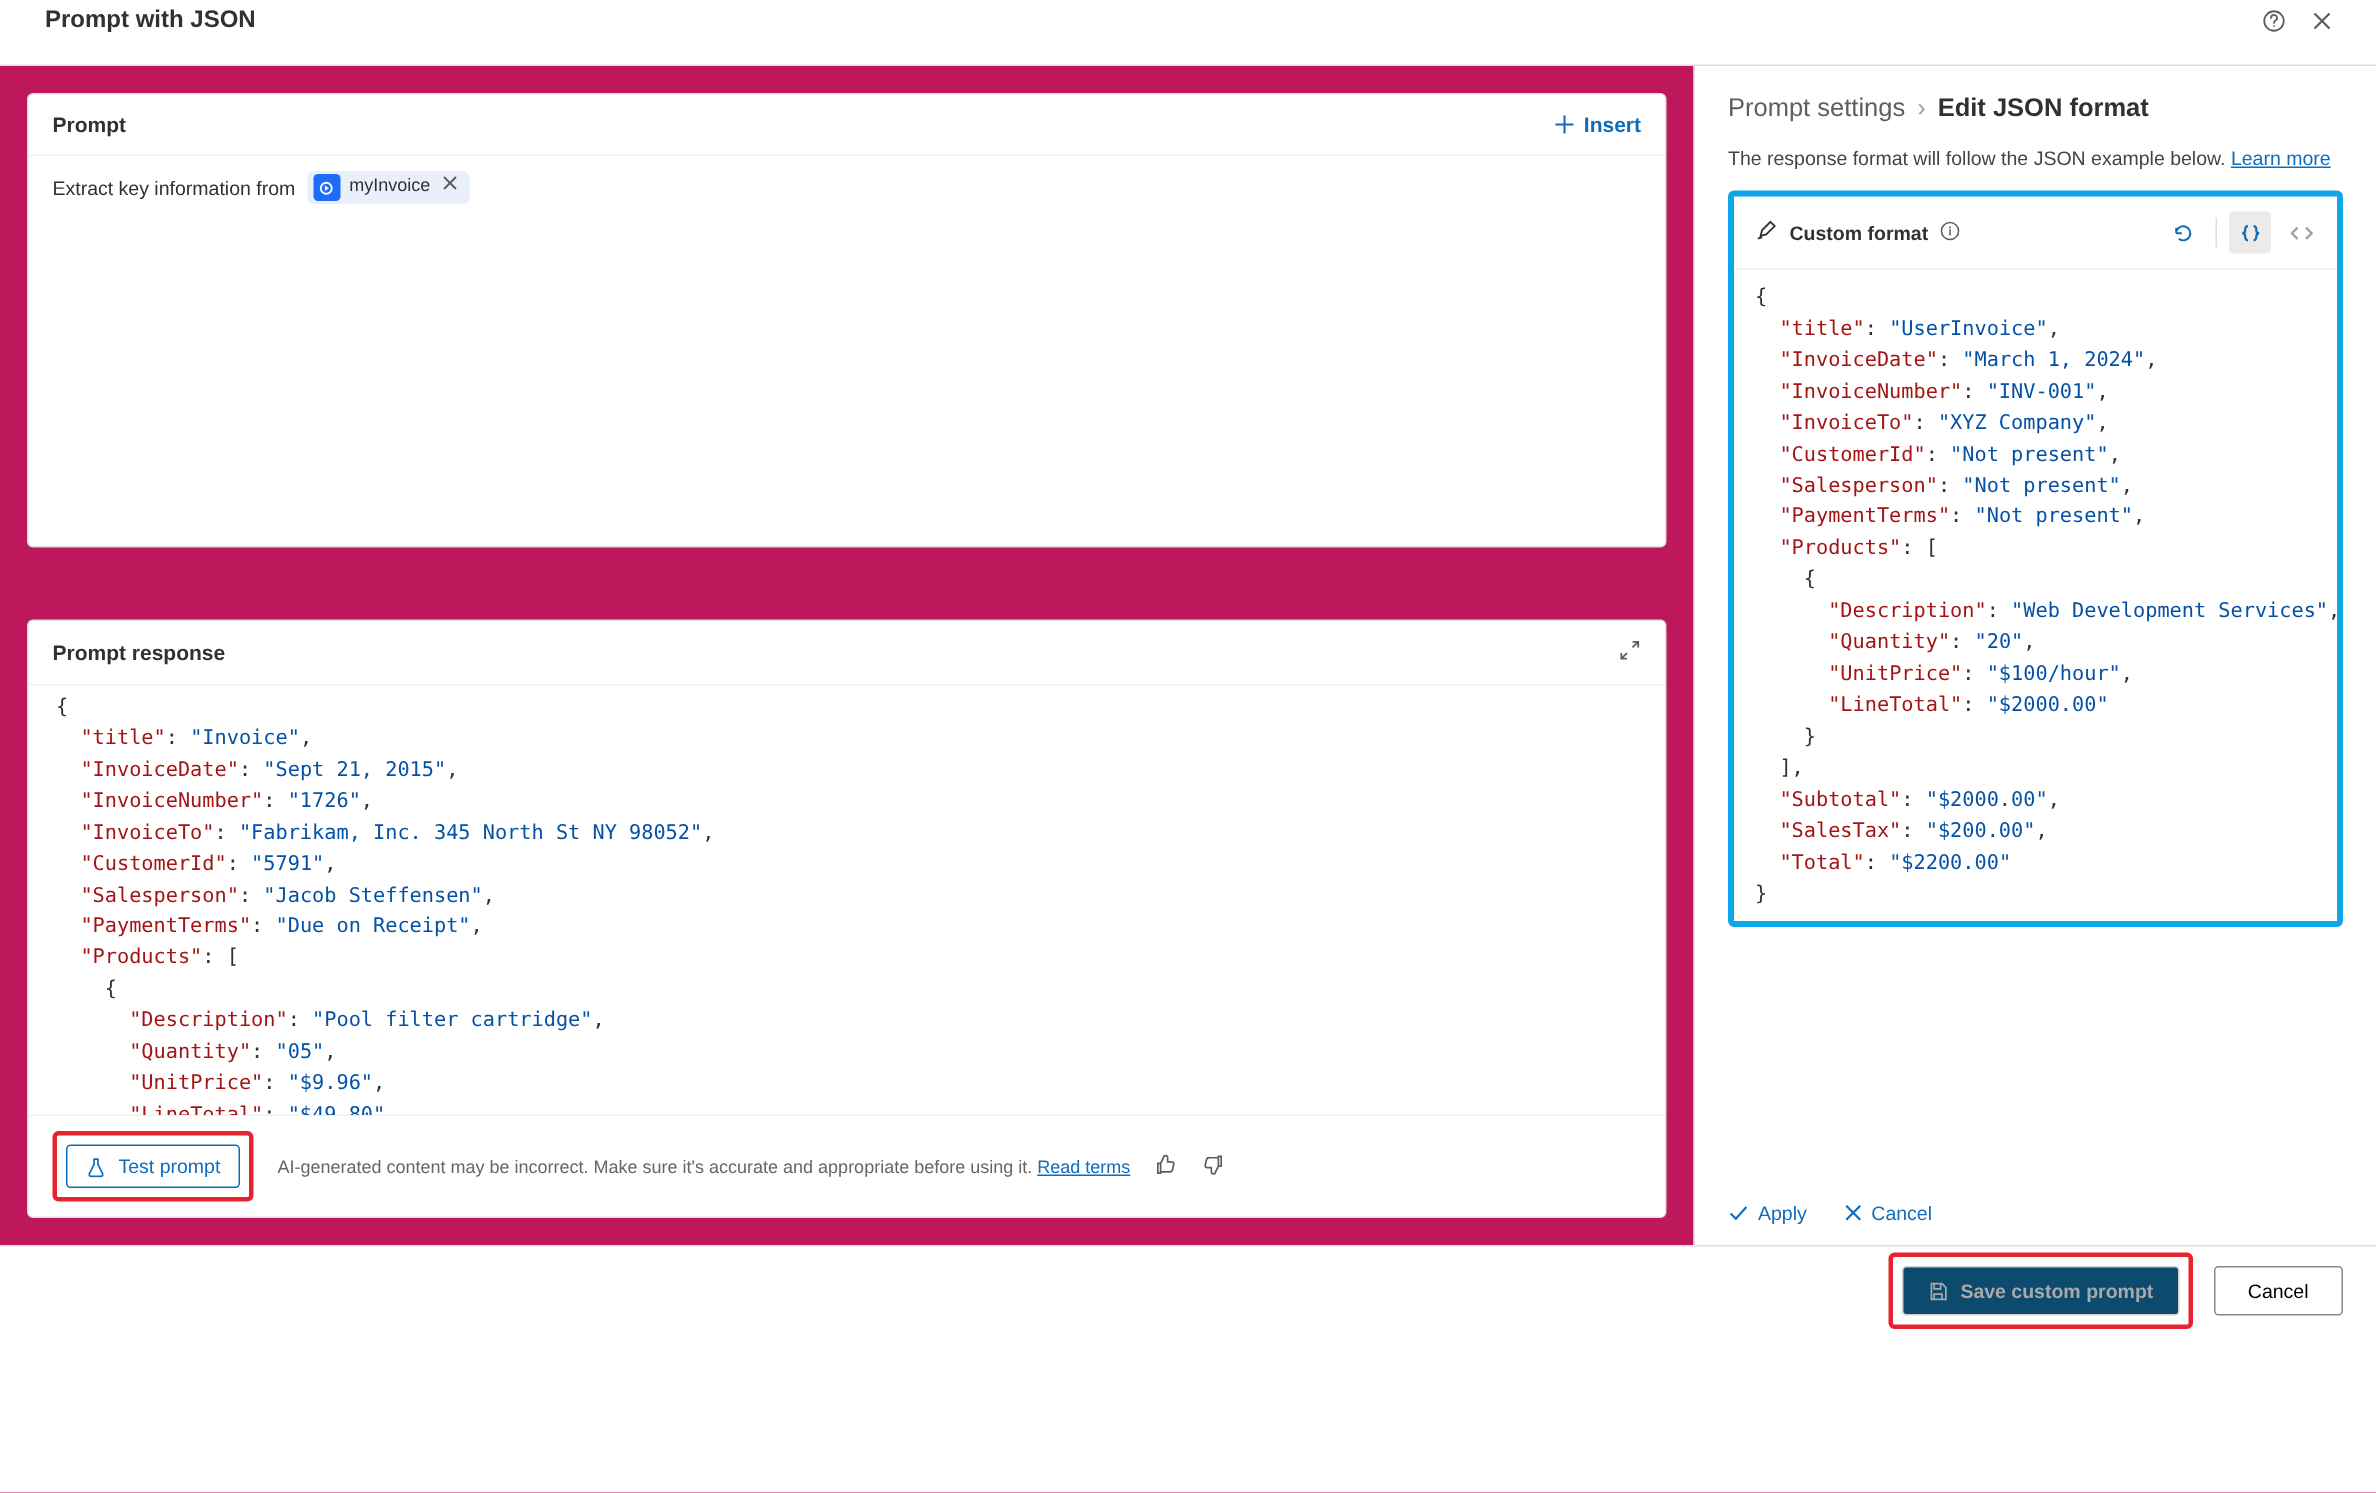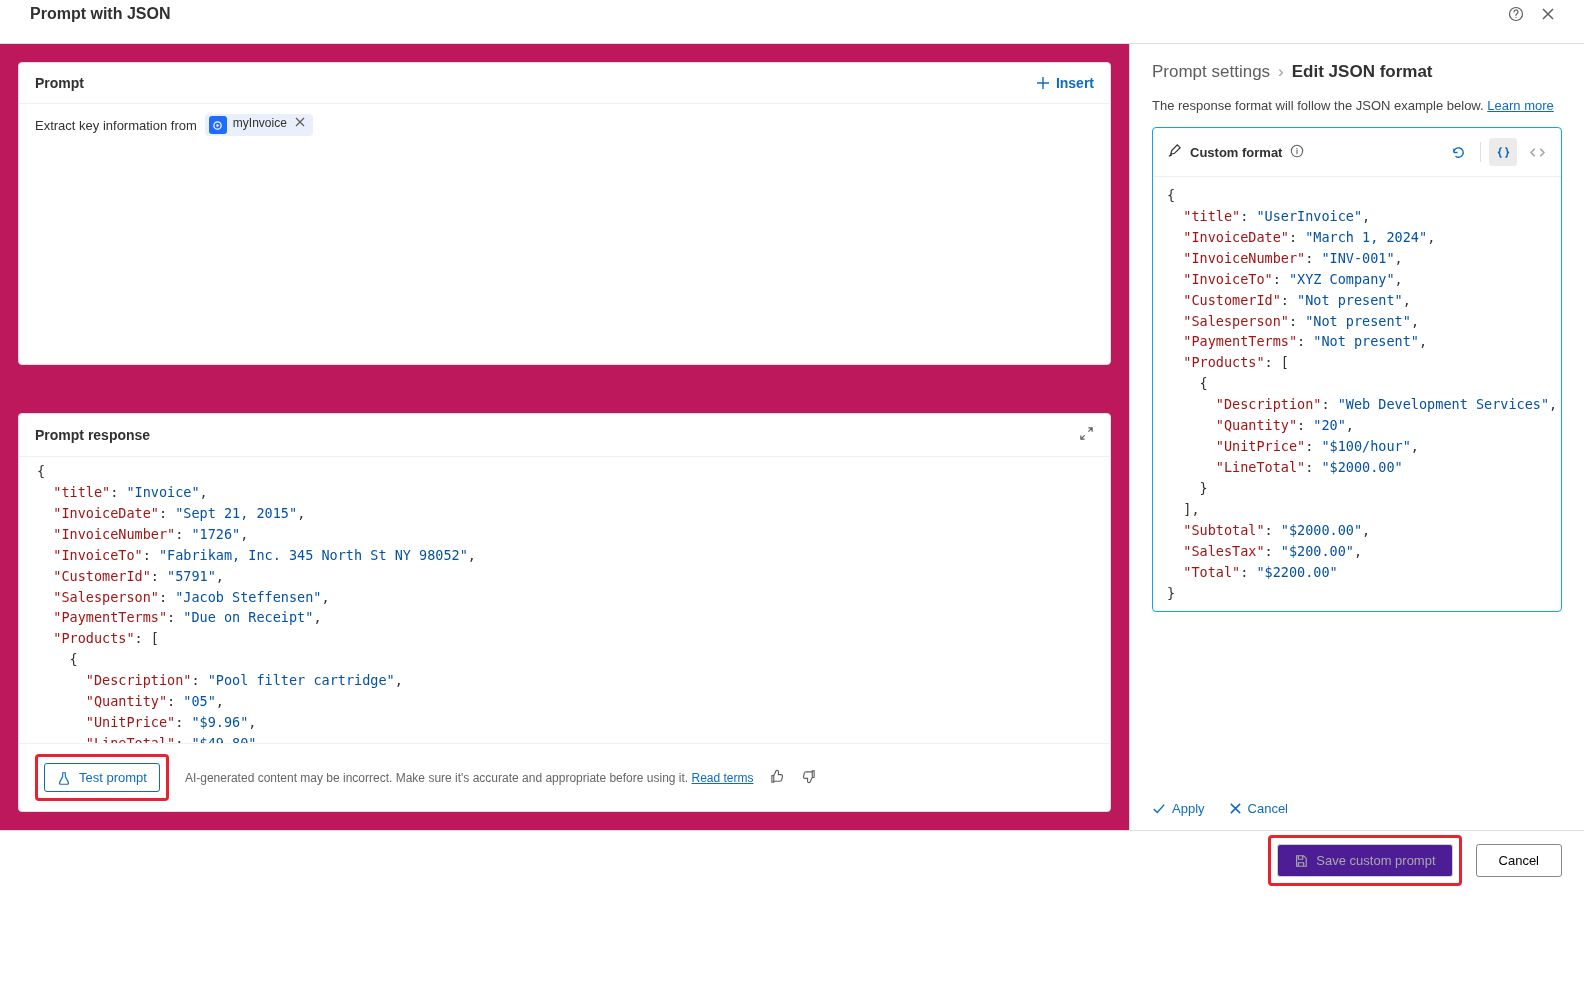--- a/index.html
+++ b/index.html
@@ -30,33 +30,33 @@
   .highlight-box { border: 3px solid #e6242f; border-radius: 4px; padding: 6px; display: inline-flex; }
   .link { color: #0f6cbd; text-decoration: underline; cursor: pointer; }
   .thumb { cursor: pointer; color: #605e5c; }
   .right { width: 455px; background: #fff; border-left: 1px solid #e1dfdd; display: flex; flex-direction: column; }
   .right-head { padding: 18px 36px 6px 22px; }
   .breadcrumb { font-size: 17px; display: flex; align-items: center; gap: 8px; }
   .breadcrumb .bc1 { color: #605e5c; }
   .breadcrumb .sep { color: #a19f9d; }
   .breadcrumb .bc2 { font-weight: 600; }
   .right-desc { padding: 10px 22px 14px 22px; font-size: 13px; color: #444; }
-  .format-card { margin: 0 22px; border: 1px solid #0ea5e9; border-radius: 4px; flex-shrink: 0; display: flex; flex-direction: column; }
+  .format-card { margin: 0 22px; border: 4px solid #0ea5e9; border-radius: 4px; flex-shrink: 0; display: flex; flex-direction: column; }
   .format-header { display: flex; align-items: center; gap: 8px; padding: 10px 10px 10px 14px; border-bottom: 1px solid #eee; }
   .format-header .fh-title { font-weight: 600; }
   .fh-icon { cursor: pointer; color: #605e5c; }
   .fh-right { margin-left: auto; display: flex; align-items: center; gap: 6px; }
   .mini-btn { width: 28px; height: 28px; display: flex; align-items: center; justify-content: center; border-radius: 3px; cursor: pointer; }
   .mini-btn.active { background: #edebe9; }
   .vert-sep { width: 1px; height: 20px; background: #e1dfdd; margin: 0 2px; }
   .format-body { padding: 8px 6px 8px 14px; font-family: Consolas, monospace; font-size: 13.5px; line-height: 1.55; white-space: pre; min-height: 340px; overflow: auto; }
   .right-actions { margin-top: auto; padding: 12px 10px 14px 22px; display: flex; gap: 24px; }
   .txt-btn { display: flex; align-items: center; gap: 6px; color: #0f6cbd; cursor: pointer; font-size: 13px; }
   .bottombar { height: 60px; border-top: 1px solid #e1dfdd; display: flex; align-items: center; justify-content: flex-end; gap: 14px; padding: 0 22px; background: #ffffff; }
-  .save-btn { border: 1px solid #cfcfcf; background: #4c1d95; color: #a9a9a9; padding: 8px 16px; border-radius: 3px; font-size: 13px; display: flex; align-items: center; gap: 8px; cursor: not-allowed; }
+  .save-btn { border: 1px solid #cfcfcf; background: #0c4a6e; color: #a9a9a9; padding: 8px 16px; border-radius: 3px; font-size: 13px; display: flex; align-items: center; gap: 8px; cursor: not-allowed; font-weight: bold; }
   .cancel-btn { border: 1px solid #8a8886; background: #fff; padding: 8px 22px; border-radius: 3px; font-size: 13px; cursor: pointer; }
   
   .p  { color: #323130; }  
   .k  { color: #a31515; }  
   .s  { color: #0451a5; }  
 </style>
 </head>
 <body>
 
 <div class="topbar">

